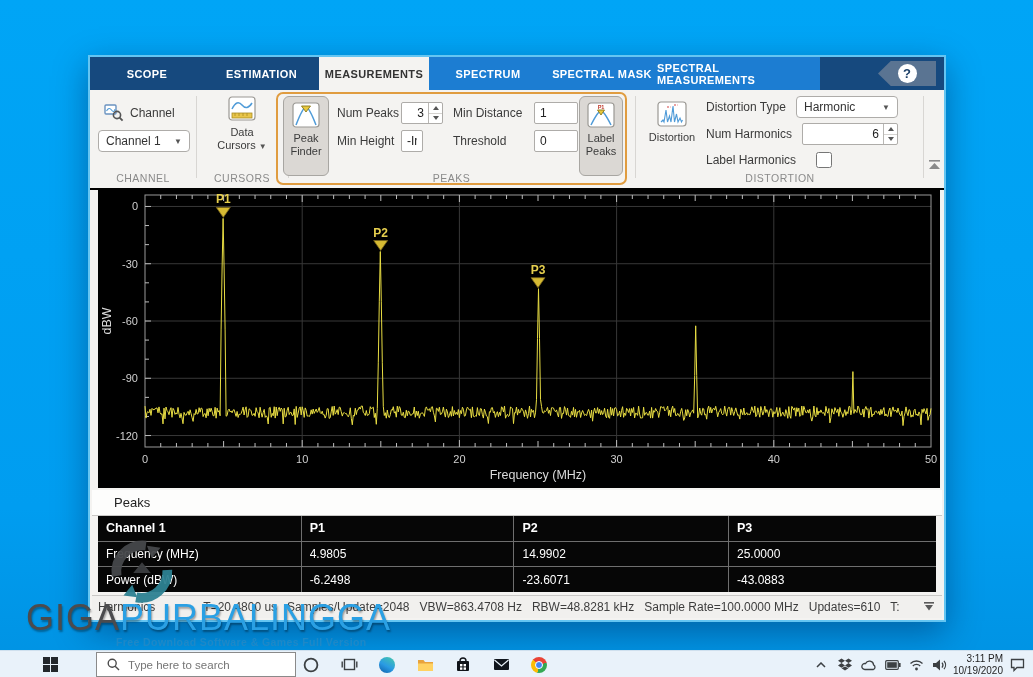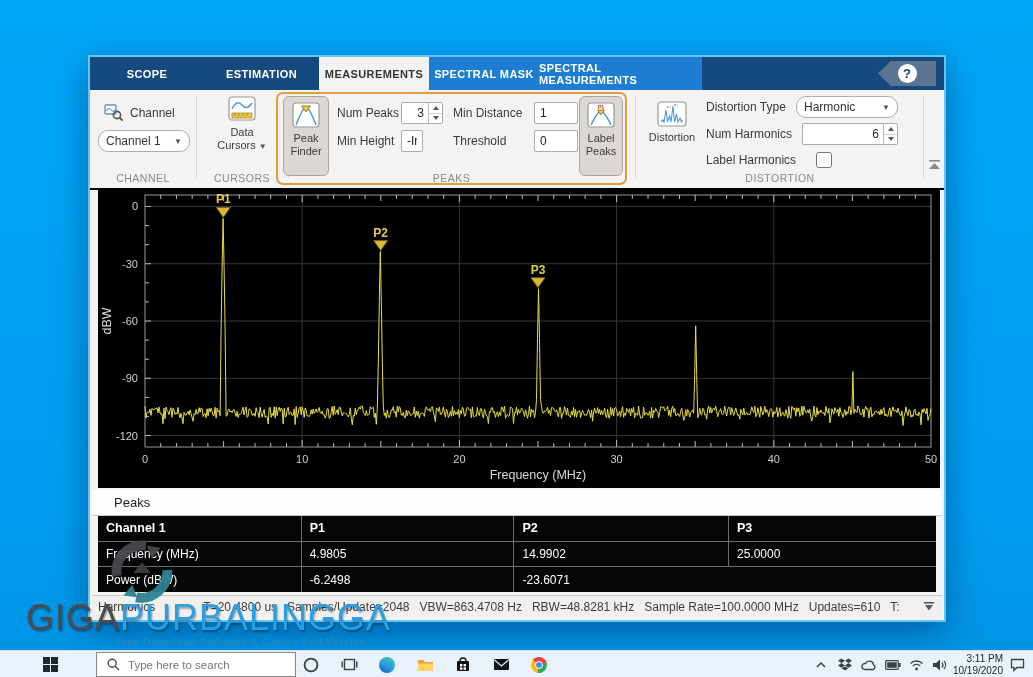--- a/index.html
+++ b/index.html
@@ -23,21 +23,21 @@
   .help-wrap { position:absolute; right:8px; top:4px; width:58px; height:25px; background:#5a7492;
     clip-path:polygon(0 50%, 22% 0, 100% 0, 100% 100%, 22% 100%); display:flex; align-items:center; justify-content:center; }
   .help-circle { width:19px; height:19px; border-radius:50%; background:#fff; color:#1c3least;
     color:#1d4068; font-weight:700; font-size:13px; display:flex; align-items:center; justify-content:center; }
 
   
   .toolbar { position:relative; height:100px; background:#f4f3f1; border-bottom:2px solid #000000; }
   .tlabel { position:absolute; font-size:12px; color:#3b3b3b; white-space:nowrap; line-height:22px; }
   .footer { position:absolute; bottom:4px; font-size:10.5px; color:#8a8a8a; text-align:center; letter-spacing:.5px; }
   .sep { position:absolute; top:6px; bottom:10px; width:1px; background:#d8d6d3; }
-  .tselect { position:absolute; height:22px; border:1px solid #aeaca9; border-radius:10px; background:#fff;
+  .tselect { position:absolute; height:22px; border:1px solid #aeaca9; border-radius:4px; background:#fff;
     display:flex; align-items:center; padding:0 7px; font-size:12px; color:#333; }
   .tselect .caret { margin-left:auto; font-size:8px; color:#555; padding-left:6px; }
   .tinput { position:absolute; height:22px; border:1px solid #aeaca9; border-radius:2px; background:#fff; }
   .tinput input { width:100%; height:100%; border:none; outline:none; font:12px "Liberation Sans",sans-serif; color:#222; padding:0 5px; background:transparent; }
   .spinbox { position:absolute; height:22px; border:1px solid #aeaca9; border-radius:2px; background:#fff; display:flex; }
   .spinbox input { flex:1; min-width:0; border:none; outline:none; font:12px "Liberation Sans",sans-serif;
     color:#222; text-align:right; padding:0 4px; background:transparent; }
   .spin { width:14px; border-left:1px solid #b9b7b4; display:flex; flex-direction:column; }
   .spin .sbtn { flex:1; display:flex; align-items:center; justify-content:center; }
   .spin .sbtn:first-child { border-bottom:1px solid #d5d3d0; }
@@ -99,20 +99,21 @@
 </head>
 <body>
 
 <div class="win">
 
   <div class="tabbar">
     <div id="tabs">
         <div class="tab dark" style="width: 114px;">SCOPE</div>
         <div class="tab dark" style="width: 115px;">ESTIMATION</div>
         <div class="tab active" style="width: 110px;">MEASUREMENTS</div>
+        <div class="tab blue" style="width: 118px;">SPECTRUM</div>
         <div class="tab blue" style="width: 110px;">SPECTRAL MASK</div>
         <div class="tab blue" style="width: 163px;">SPECTRAL MEASUREMENTS</div>
       </div>
     <div class="tab-filler">
       <div class="help-wrap">
         <div class="help-circle">?</div>
       </div>
     </div>
   </div>
 
@@ -400,20 +401,21 @@
       <div class="trow">
         <div class="tcell" style="width: 24.3%;">Frequency (MHz)</div>
         <div class="tcell" style="width: 25.4%;">4.9805</div>
         <div class="tcell" style="width: 25.6%;">14.9902</div>
         <div class="tcell" style="width: 24.7%;">25.0000</div>
       </div>
       <div class="trow">
         <div class="tcell" style="width: 24.3%;">Power (dBW)</div>
         <div class="tcell" style="width: 25.4%;">-6.2498</div>
         <div class="tcell" style="width: 25.6%;">-23.6071</div>
+        <div class="tcell" style="width: 24.7%;">-43.0883</div>
       </div>
     </div>
 
   <div class="statusbar">
     <span>Harmonics</span>
     <span class="metrics">T=20.4800 us   Samples/Update=2048   VBW=863.4708 Hz   RBW=48.8281 kHz   Sample Rate=100.0000 MHz   Updates=610   T:</span>
     <span class="flex"></span>
     <svg width="14" height="12" viewBox="0 0 14 12">
       <rect x="2" y="1" width="10" height="1.6" fill="#5a5a5a"></rect>
       <path d="M3 4 h8 L7 9.5 z" fill="#5a5a5a"></path>

